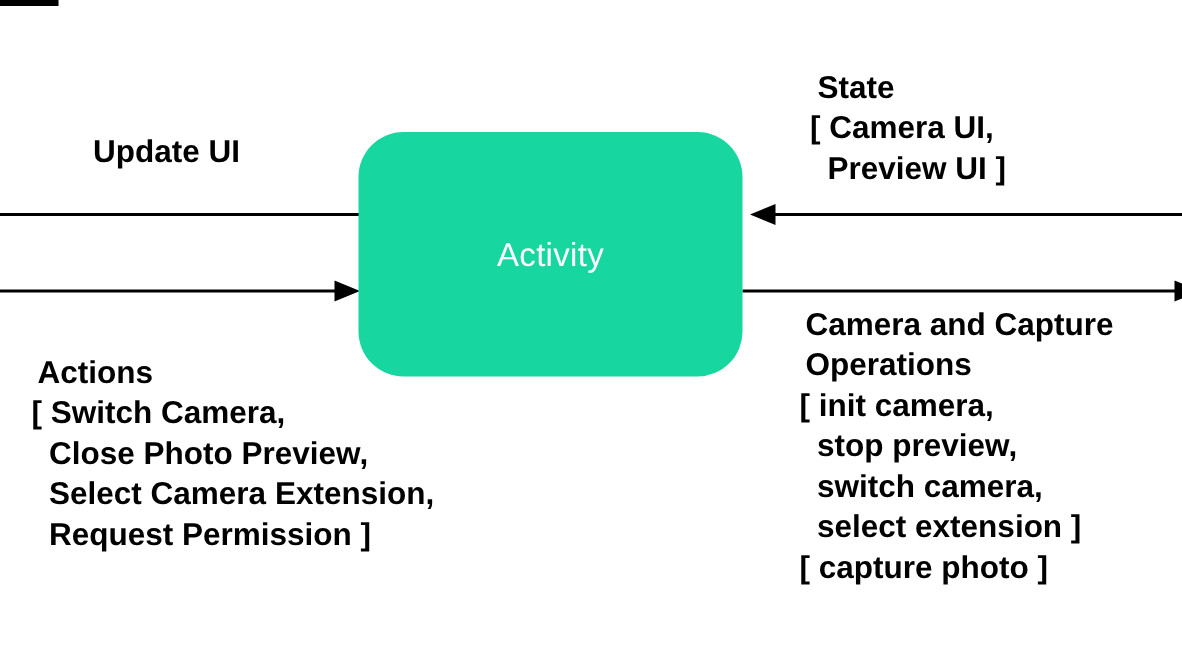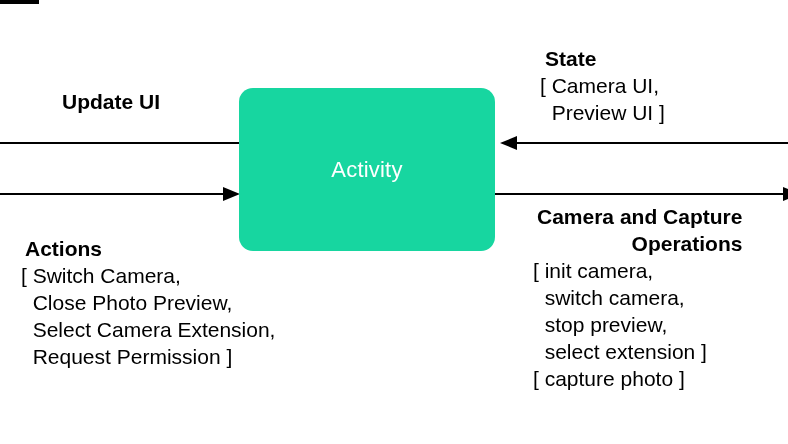--- a/index.html
+++ b/index.html
@@ -55,21 +55,21 @@
 
   
   .label-bold {
     font-size: 21px;
     font-weight: 700;
     line-height: 27px;
     white-space: pre;
   }
   .list-line {
     font-size: 21px;
-    font-weight: 400;
+    font-weight: 700;
     line-height: 27px;
     white-space: pre;
   }
 </style>
 </head>
 <body>
 
 <div id="stage">
 
   <div class="abs artifact-bar"></div>
@@ -95,30 +95,30 @@
     <div class="label-bold" style="padding-left:5px;">State</div>
     <div>
         <div class="list-line">[ Camera UI,</div>
         <div class="list-line">  Preview UI ]</div>
       </div>
   </div>
 
   <div class="abs hline" style="left:495px; top:193px; width:293px;"></div>
   <div class="abs arrowhead-right" style="left:783px; top:187px;"></div>
   <div class="abs" style="left:533px; top:203px;">
-    <div style="padding-left:4px;text-align:right;">
+    <div style="padding-left:4px;">
         <div class="label-bold">Camera and Capture</div>
         <div class="label-bold">Operations</div>
       </div>
     <div>
         <div class="list-line">[ init camera,</div>
+        <div class="list-line">  stop preview,</div>
         <div class="list-line">  switch camera,</div>
-        <div class="list-line">  stop preview,</div>
         <div class="list-line">  select extension ]</div>
         <div class="list-line">[ capture photo ]</div>
       </div>
   </div>
 
-  <div class="abs node" style="background: rgb(23, 214, 160); color: rgb(255, 255, 255); border-radius: 14px;">
+  <div class="abs node" style="background: rgb(23, 214, 160); color: rgb(255, 255, 255);">
     <span class="node-label">Activity</span>
   </div>
 
 </div>
 
 </body></html>

